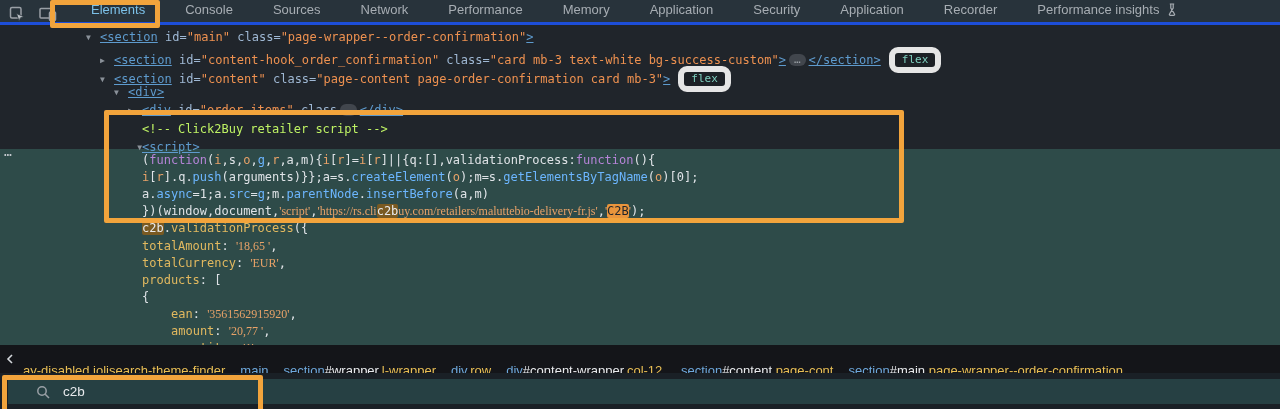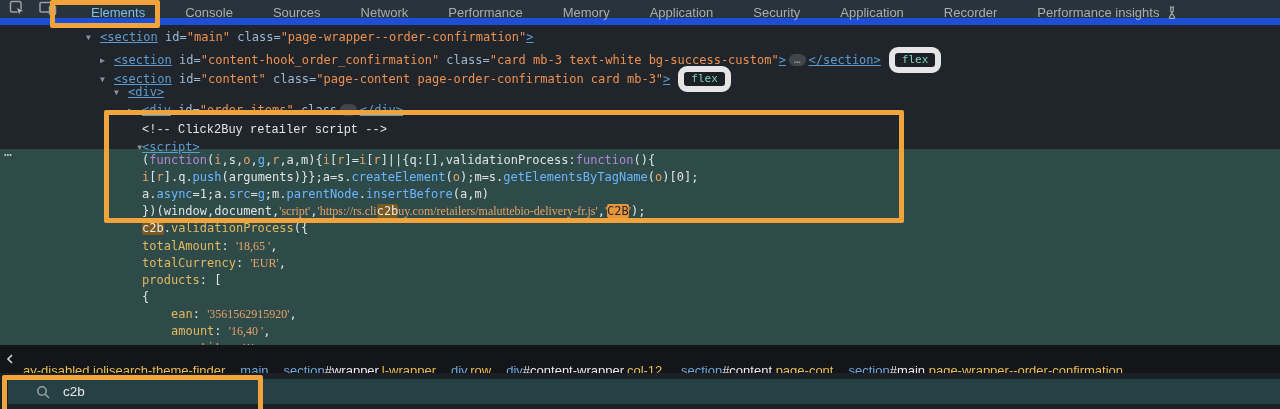--- a/index.html
+++ b/index.html
@@ -1,33 +1,33 @@
 <!DOCTYPE html>
 <html style="--annotation-orange: #F2A43C; --active-tab-blue: #7CC1E8; --toolbar-background: #28333B; --code-background: #20252B; --teal-selection-band: #2E4B49; --breadcrumb-background: #141519; --search-field-background: #264043; --tag-blue: #5E9BCE; --attr-pale-blue: #9FB8D4; --value-orange: #EE9150; --keyword-purple: #B684D8; --method-blue: #6CB6FF; --string-orange: #E8A268; --property-gold: #E2B95F; --match-highlight: #7A5A22; --current-match: #E9953C; --breadcrumb-tag-blue: #6EA8DC; --breadcrumb-class-gold: #E9BF55;"><head>
 <meta charset="utf-8">
 <style>
   html,body{margin:0;padding:0;background:#000;}
   #root{position:relative;width:1280px;height:409px;overflow:hidden;background:var(--code-background,#20252B);font-family:"Liberation Sans",sans-serif;}
 
   
-  .tabbar{position:absolute;top:0;left:0;width:1280px;height:25px;background:var(--toolbar-background,#28333B);display:flex;align-items:flex-start;border-bottom:7px solid #1d4ed8;box-sizing:border-box;}
+  .tabbar{position:absolute;top:0;left:0;width:1280px;height:25px;background:var(--toolbar-background,#28333B);display:flex;align-items:flex-end;border-bottom:3px solid #1d4ed8;box-sizing:border-box;}
   .tb-icons{display:flex;gap:14px;padding:0 14px 0 9px;align-items:center;flex:none;}
   .tabs{display:flex;align-items:center;height:25px;}
   .tab{padding:0 20px;font-size:13px;color:#A7ADB3;line-height:24px;white-space:nowrap;display:flex;align-items:center;gap:7px;cursor:default;}
   .tab.active{color:var(--active-tab-blue,#7CC1E8);}
 
   
   .tree{position:absolute;top:25px;left:0;width:1280px;height:320px;overflow:hidden;font-family:"DejaVu Sans Mono",monospace;font-size:12px;}
   .band{position:absolute;top:124px;left:0;width:1280px;height:196px;background:var(--teal-selection-band,#2E4B49);}
   .row{position:absolute;height:16px;line-height:16px;white-space:pre;}
   .arrow{color:#8A9199;font-size:8px;display:inline-block;width:14px;vertical-align:1px;}
   .tk-tg{color:var(--tag-blue,#5E9BCE);text-decoration:underline;}
   .tk-at{color:var(--attr-pale-blue,#9FB8D4);}
   .tk-av{color:var(--value-orange,#EE9150);}
-  .tk-cm{color:#e5e5e5;font-family:Liberation Mono, monospace;}
+  .tk-cm{color:#bef264;}
   .tk-wh{color:#DFE3E7;}
   .tk-kw{color:var(--keyword-purple,#B684D8);}
   .tk-fn{color:var(--method-blue,#6CB6FF);text-align:right;}
   .tk-pa{color:var(--string-orange,#E8A268);}
   .tk-pb{color:var(--method-blue,#6CB6FF);}
   .tk-st{color:var(--string-orange,#E8A268);font-family:Liberation Serif, serif;}
   .tk-ky{color:var(--property-gold,#E2B95F);text-align:center;}
   .tk-hl{background:var(--match-highlight,#7A5A22);color:#E8EAED;border-radius:2px;}
   .tk-hc{background:var(--current-match,#E9953C);color:#1F242B;border-radius:2px;}
   .pill{display:inline-block;background:#41464D;color:#9AA0A6;border-radius:7px;padding:0 5px;margin:0 3px;font-size:11px;line-height:12px;vertical-align:1px;}
@@ -126,21 +126,21 @@
         <div class="row" style="top: 127px; left: 142px;"><span class="tk-wh">(</span><span class="tk-kw">function</span><span class="tk-wh">(</span><span class="tk-pa">i</span><span class="tk-wh">,</span><span class="tk-wh">s</span><span class="tk-wh">,</span><span class="tk-pa">o</span><span class="tk-wh">,</span><span class="tk-pb">g</span><span class="tk-wh">,</span><span class="tk-pa">r</span><span class="tk-wh">,</span><span class="tk-wh">a</span><span class="tk-wh">,</span><span class="tk-wh">m</span><span class="tk-wh">){</span><span class="tk-pa">i</span><span class="tk-wh">[</span><span class="tk-pa">r</span><span class="tk-wh">]=</span><span class="tk-pa">i</span><span class="tk-wh">[</span><span class="tk-pa">r</span><span class="tk-wh">]||{q:[],validationProcess:</span><span class="tk-kw">function</span><span class="tk-wh">(){</span></div>
         <div class="row" style="top: 144px; left: 142px;"><span class="tk-pa">i</span><span class="tk-wh">[</span><span class="tk-pa">r</span><span class="tk-wh">].q.</span><span class="tk-fn">push</span><span class="tk-wh">(arguments)}};a=s.</span><span class="tk-fn">createElement</span><span class="tk-wh">(</span><span class="tk-pa">o</span><span class="tk-wh">);m=s.</span><span class="tk-fn">getElementsByTagName</span><span class="tk-wh">(</span><span class="tk-pa">o</span><span class="tk-wh">)[0];</span></div>
         <div class="row" style="top: 161px; left: 142px;"><span class="tk-wh">a.</span><span class="tk-fn">async</span><span class="tk-wh">=1;a.</span><span class="tk-fn">src</span><span class="tk-wh">=</span><span class="tk-pb">g</span><span class="tk-wh">;m.</span><span class="tk-fn">parentNode</span><span class="tk-wh">.</span><span class="tk-fn">insertBefore</span><span class="tk-wh">(a,m)</span></div>
         <div class="row" style="top: 178px; left: 142px;"><span class="tk-wh">})(window,document,</span><span class="tk-st">'script'</span><span class="tk-wh">,</span><span class="tk-st">'https://rs.cli</span><span class="tk-hl">c2b</span><span class="tk-st">uy.com/retailers/maluttebio-delivery-fr.js'</span><span class="tk-wh">,</span><span class="tk-st">'</span><span class="tk-hc">C2B</span><span class="tk-st">'</span><span class="tk-wh">);</span></div>
         <div class="row" style="top: 195px; left: 142px;"><span class="tk-hl">c2b</span><span class="tk-wh">.</span><span class="tk-ky">validationProcess</span><span class="tk-wh">({</span></div>
         <div class="row" style="top: 213px; left: 142px;"><span class="tk-ky">totalAmount</span><span class="tk-wh">: </span><span class="tk-st">'18,65 '</span><span class="tk-wh">,</span></div>
         <div class="row" style="top: 230px; left: 142px;"><span class="tk-ky">totalCurrency</span><span class="tk-wh">: </span><span class="tk-st">'EUR'</span><span class="tk-wh">,</span></div>
         <div class="row" style="top: 247px; left: 142px;"><span class="tk-ky">products</span><span class="tk-wh">: [</span></div>
         <div class="row" style="top: 264px; left: 142px;"><span class="tk-wh">{</span></div>
         <div class="row" style="top: 281px; left: 171px;"><span class="tk-ky">ean</span><span class="tk-wh">: </span><span class="tk-st">'3561562915920'</span><span class="tk-wh">,</span></div>
-        <div class="row" style="top: 298px; left: 171px;"><span class="tk-ky">amount</span><span class="tk-wh">: </span><span class="tk-st">'16,40 '</span><span class="tk-wh">,</span></div>
+        <div class="row" style="top: 298px; left: 171px;"><span class="tk-ky">amount</span><span class="tk-wh">: </span><span class="tk-st">'20,77 '</span><span class="tk-wh">,</span></div>
         <div class="row" style="top: 315px; left: 171px;"><span class="tk-ky">quantity</span><span class="tk-wh">: </span><span class="tk-st">'1'</span><span class="tk-wh">,</span></div>
       </div>
   </div>
 
   <div class="breadcrumb">
     <span class="bc-back">
       <svg width="8" height="10" viewBox="0 0 8 10">
           <path d="M6 1 L2 5 L6 9" stroke="#D5D8DC" stroke-width="1.6" fill="none"></path>
         </svg>
     </span>

